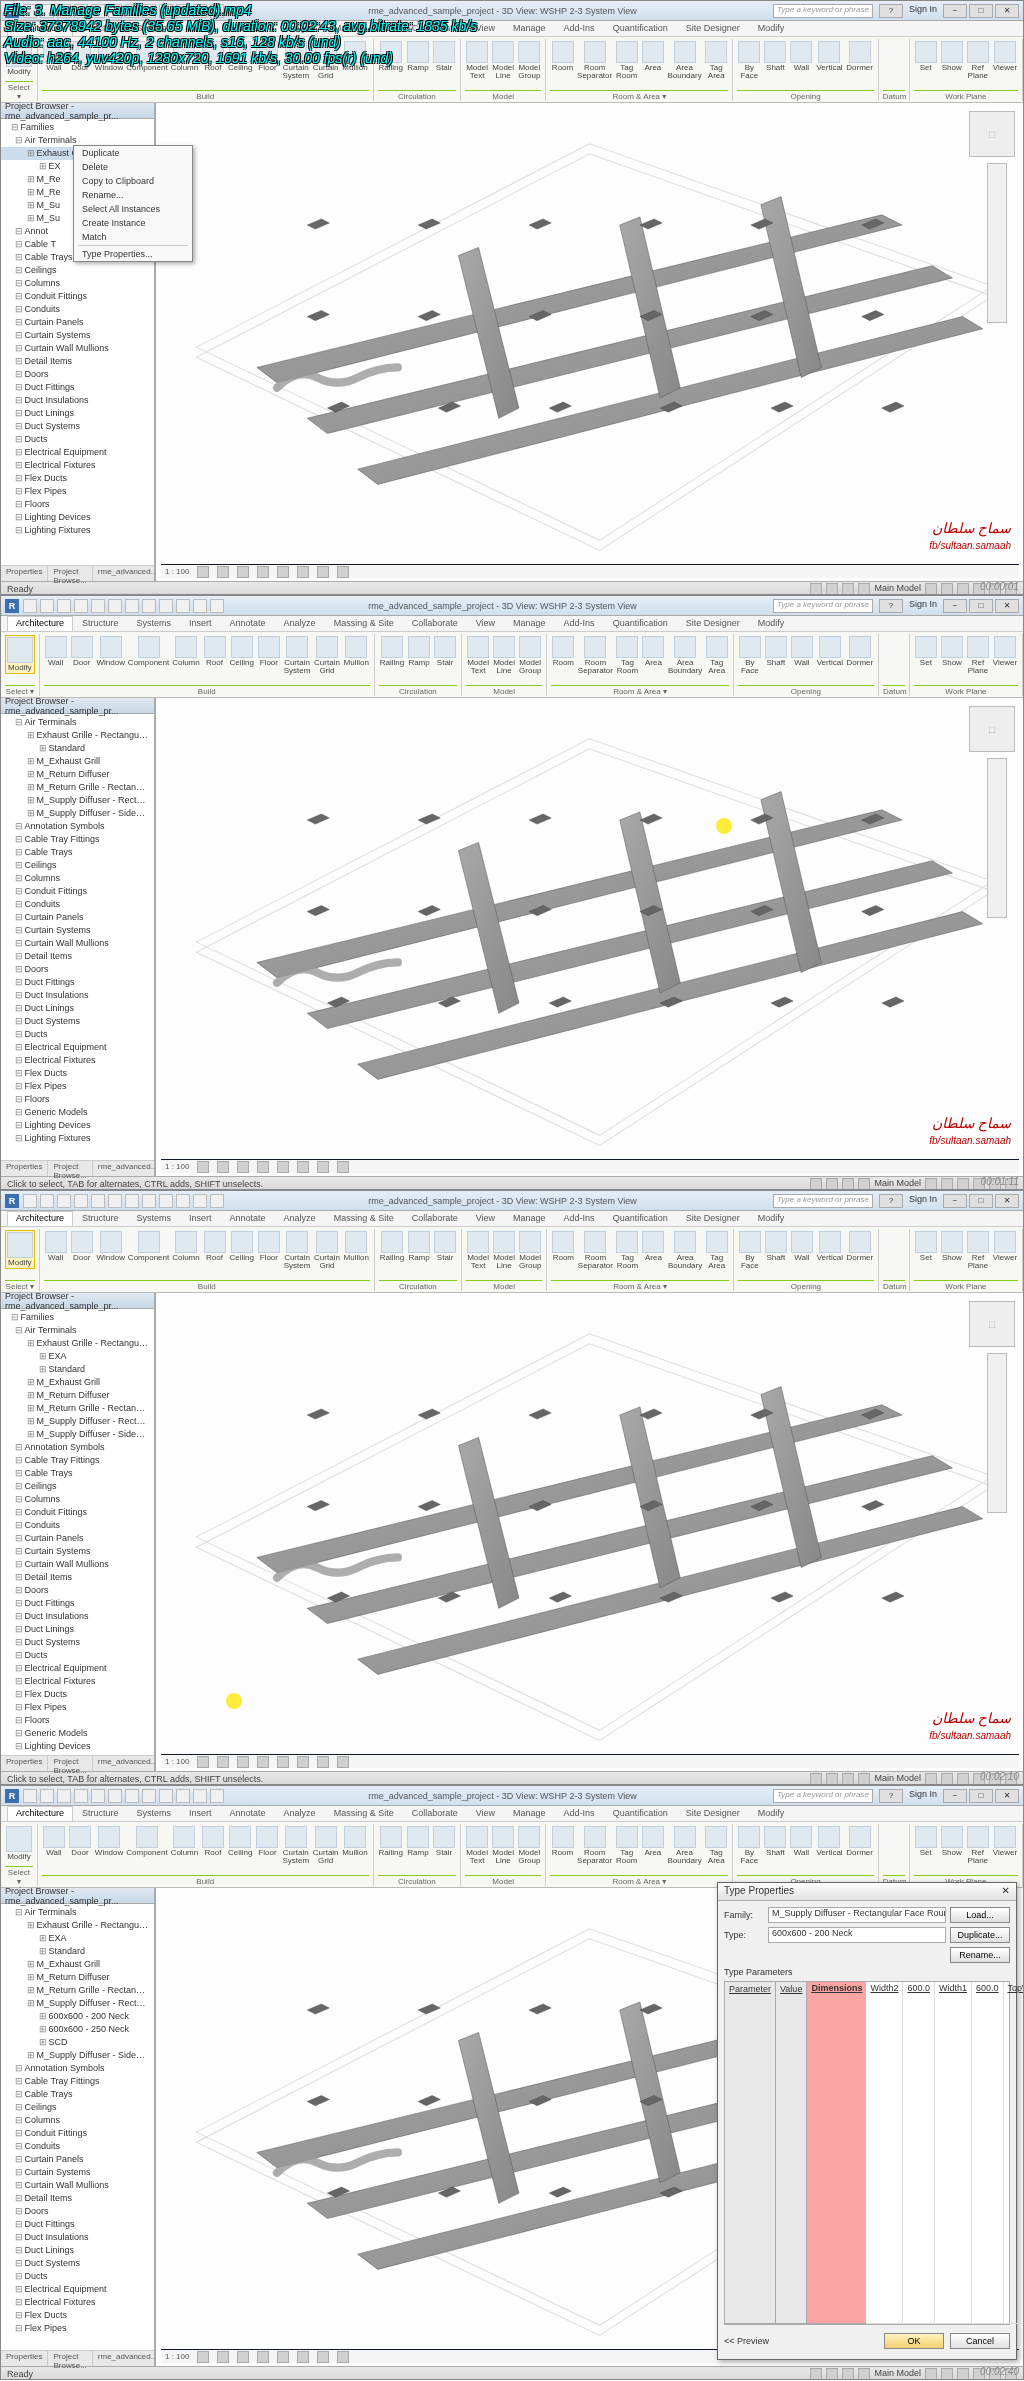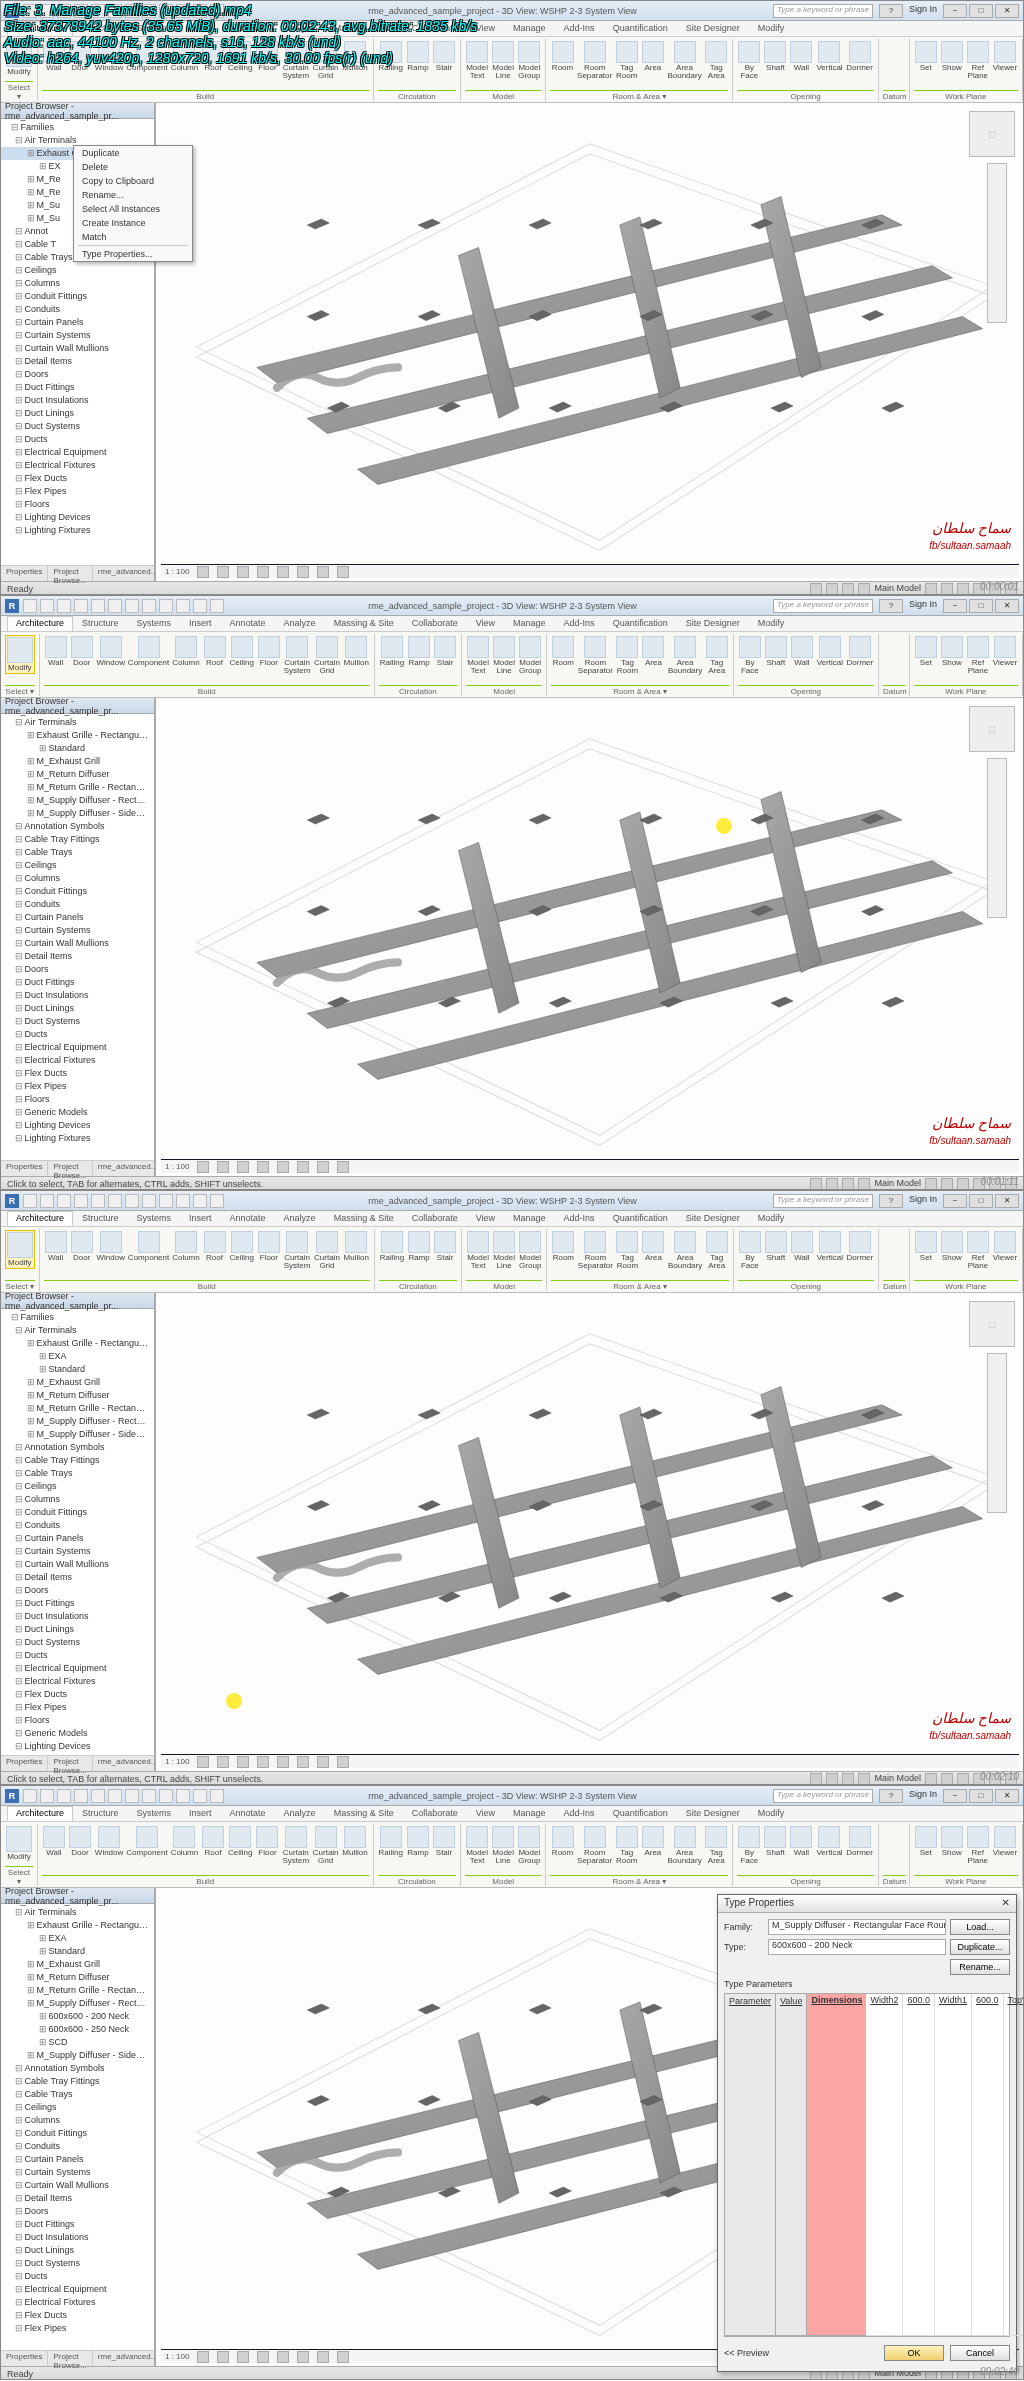--- a/index.html
+++ b/index.html
@@ -60,21 +60,21 @@
 .nav-bar { position: absolute; top: 60px; right: 16px; width: 20px; height: 160px; background: #f0f0f0; border: 1px solid #bbb; }
 
 .scale-bar { position: absolute; bottom: 16px; left: 160px; right: 4px; height: 14px; background: #f5f5f5; border-top: 1px solid #0f172a; display: flex; align-items: center; font-size: 8px; color: #555; gap: 8px; padding: 0 4px; }
 
 .statusbar { height: 15px; background: linear-gradient(#e8e8e8,#d8d8d8); border-top: 1px solid #aaa; font-size: 9px; padding: 1px 6px; color: #444; display: flex; align-items: center; }
 .status-right { margin-left: auto; display: flex; gap: 4px; }
 .status-icon { width: 12px; height: 12px; background: #d0d0d0; border: 1px solid #aaa; }
 
 .timestamp { position: absolute; bottom: 2px; right: 4px; font-size: 10px; color: #888; font-style: italic; z-index: 600; }
 
-.type-props { position: absolute; right: 6px; top: 108px; width: 300px; height: 478px; background: #f0f0f0; border: 1px solid #666; box-shadow: 2px 2px 6px rgba(0,0,0,0.3); z-index: 400; display: flex; flex-direction: column; }
+.type-props { position: absolute; right: 6px; top: 96px; width: 300px; height: 478px; background: #f0f0f0; border: 1px solid #666; box-shadow: 2px 2px 6px rgba(0,0,0,0.3); z-index: 400; display: flex; flex-direction: column; }
 .type-props-header { height: 18px; background: linear-gradient(#fff,#e0e0e0); border-bottom: 1px solid #aaa; padding: 2px 6px; font-size: 10px; display: flex; }
 .type-props-body { padding: 6px; flex: 1; display: flex; flex-direction: column; gap: 4px; font-size: 9px; }
 .tp-row { display: flex; align-items: center; gap: 4px; }
 .tp-label { width: 40px; }
 .tp-select { flex: 1; height: 16px; border: 1px solid #aaa; background: #fff; padding: 0 3px; font-size: 9px; overflow: hidden; white-space: nowrap; }
 .tp-btn { width: 60px; height: 16px; border: 1px solid #888; background: linear-gradient(#fff,#e0e0e0); font-size: 9px; }
 .tp-params { border: 1px solid #aaa; background: #fff; flex: 1; display: flex; flex-direction: row; text-decoration: underline; }
 .tp-param-header { display: flex; background: #e8e8e8; border-bottom: 1px solid #aaa; font-size: 9px; }
 .tp-param-header div { flex: 1; padding: 2px 4px; border-right: 1px solid #aaa; text-align: center; }
 .tp-section { background: #fca5a5; padding: 1px 4px; font-size: 9px; font-weight: bold; border-bottom: 1px solid #aaa; }

